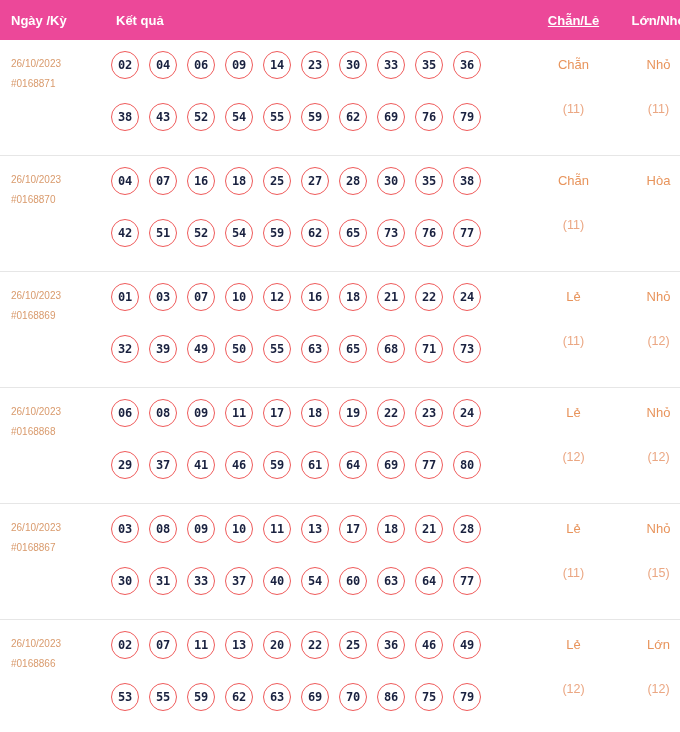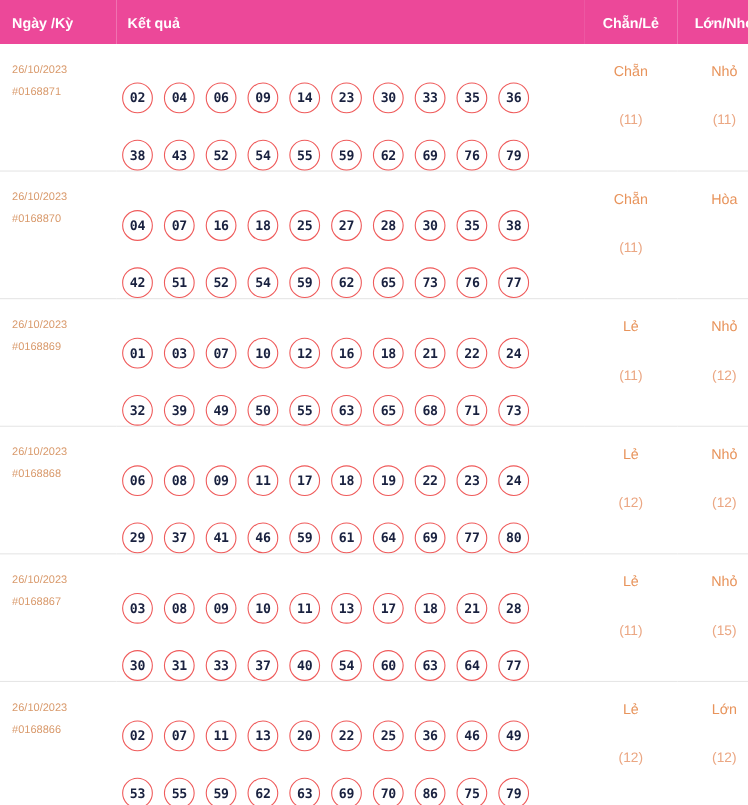--- a/index.html
+++ b/index.html
@@ -23,21 +23,21 @@
     color: #ffffff;
     font-size: 13px;
     font-weight: bold;
     height: 40px;
     padding: 0;
     vertical-align: middle;
     white-space: nowrap;
   }
   th.col-date    { width: 95px;  text-align: left;   padding-left: 11px; }
   th.col-results { width: 415px; text-align: left;   padding-left: 10px; }
-  th.col-parity  { width: 85px;  text-align: center; }
+  th.col-parity  { width: 85px;  text-align: center; text-decoration: underline; }
   th.col-size    { width: 85px;  text-align: center; }
 
   tbody tr {
     border-bottom: 1px solid #e6e6e6;
   }
   tbody td {
     padding: 0;
     vertical-align: top;
     height: 115px;
   }
@@ -47,21 +47,21 @@
     font-size: 10px;
     line-height: 20px;
     white-space: nowrap;
   }
   .cell-results {
     padding: 11px 0 0 5px;
   }
   .num-line {
     display: flex;
     flex-direction: row;
-    align-items: flex-end;
+    align-items: flex-start;
     height: 52px;
   }
   .num-ball {
     width: 28px;
     height: 28px;
     min-width: 28px;
     border: 1.4px solid #ef5b5b;
     border-radius: 50%;
     box-sizing: border-box;
     display: flex;

